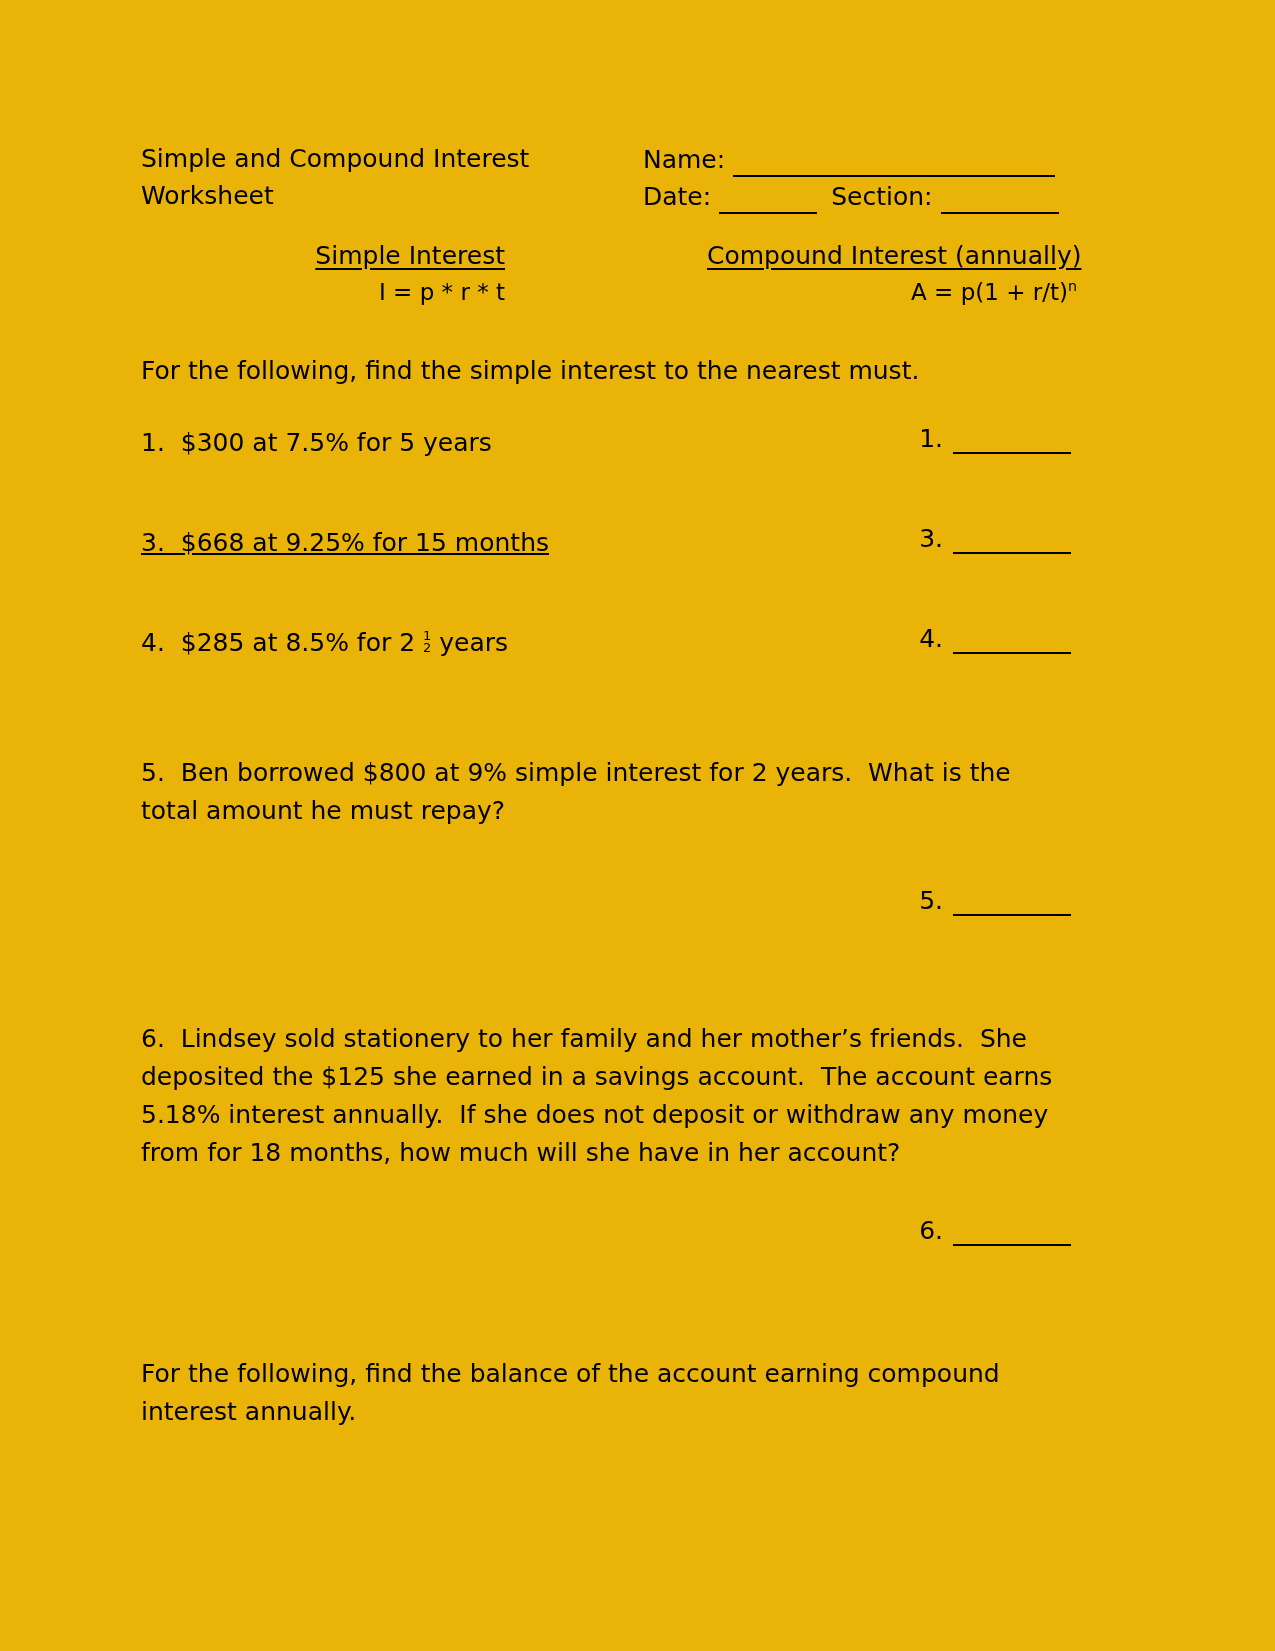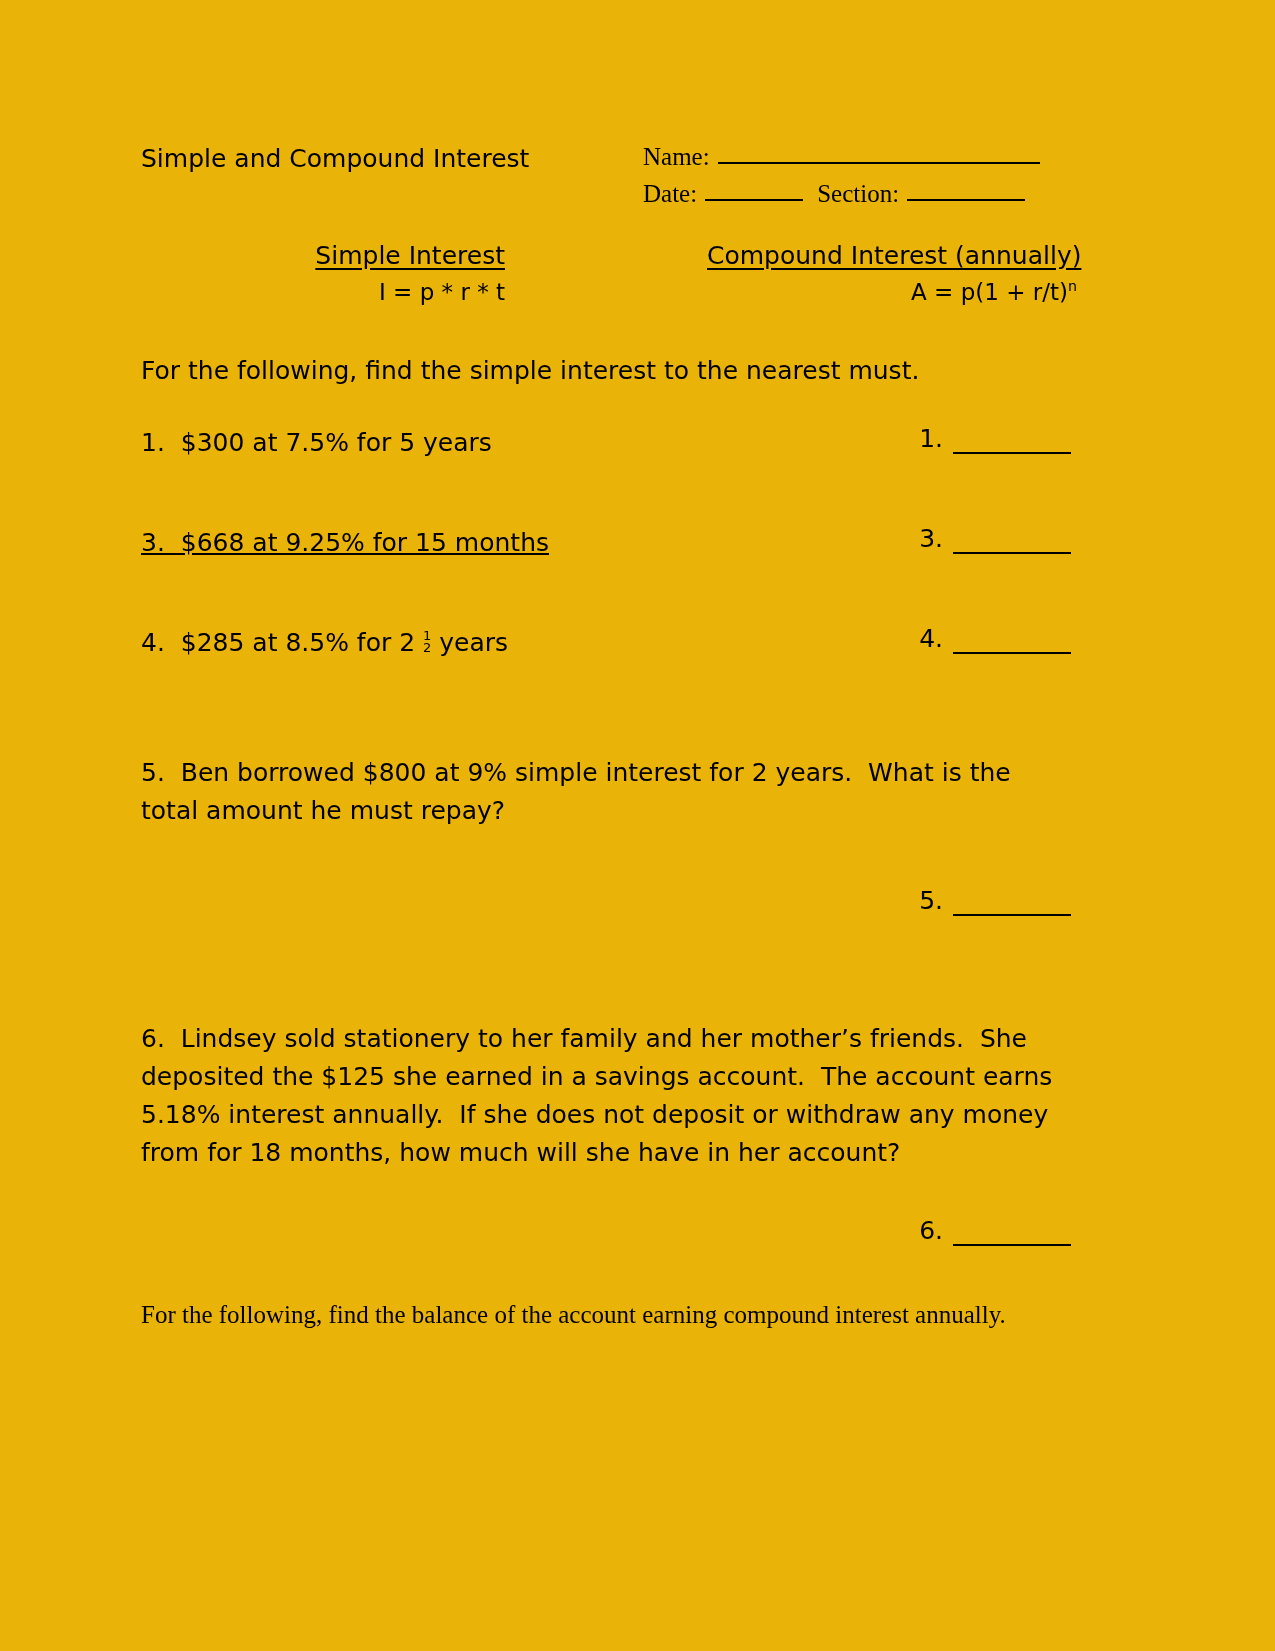--- a/index.html
+++ b/index.html
@@ -47,26 +47,25 @@
     white-space: pre;
   }
   .header-right {
     position: absolute;
     left: 502px;
     top: 0;
     width: 430px;
   }
   .hr-row {
     display: flex;
-    align-items: flex-start;
+    align-items: flex-end;
     height: 37px;
     font-size: 25px;
     line-height: 34px;
     white-space: pre;
-    font-family: Liberation Serif, serif;
   }
   .lbl { white-space: pre; }
   .rule {
     border-bottom: 2px solid #000;
     height: 22px;
     margin-left: 8px;
   }
   .rule-name { width: 322px; }
   .rule-date { width: 98px; }
   .rule-section { width: 118px; }
@@ -162,20 +161,21 @@
 </head>
 <body>
 
 <div class="page">
   <div class="sheet">
 
     <div class="header">
 
       <div class="header-left">
         <span class="line">Simple and Compound Interest</span>
+        <span class="line">Worksheet</span>
       </div>
 
       <div class="header-right">
         <div class="hr-row">
           <span class="lbl">Name:</span>
           <span class="rule rule-name"></span>
         </div>
         <div class="hr-row">
           <span class="lbl">Date:</span>
           <span class="rule rule-date"></span>
@@ -243,18 +243,18 @@
     <div class="problem-row" style="margin-top:94px;">
       <span class="problem-text" style="max-width:918px;">6.  Lindsey sold stationery to her family and her mother’s friends.  She deposited the $125 she earned in a savings account.  The account earns 5.18% interest annually.  If she does not deposit or withdraw any money from for 18 months, how much will she have in her account?</span>
     </div>
     <div class="answer-standalone" style="margin-top:44px;">
       <span class="answer-slot">
         <span class="answer-num">6.</span>
         <span class="answer-rule"></span>
       </span>
     </div>
 
-    <div style="margin-top:40px;font-family:Liberation Serif, serif;">
+    <div style="margin-top:99px;">
       <span class="instruction" style="display:block;max-width:880px;">For the following, find the balance of the account earning compound interest annually.</span>
     </div>
 
   </div>
 </div>
 
 </body></html>

